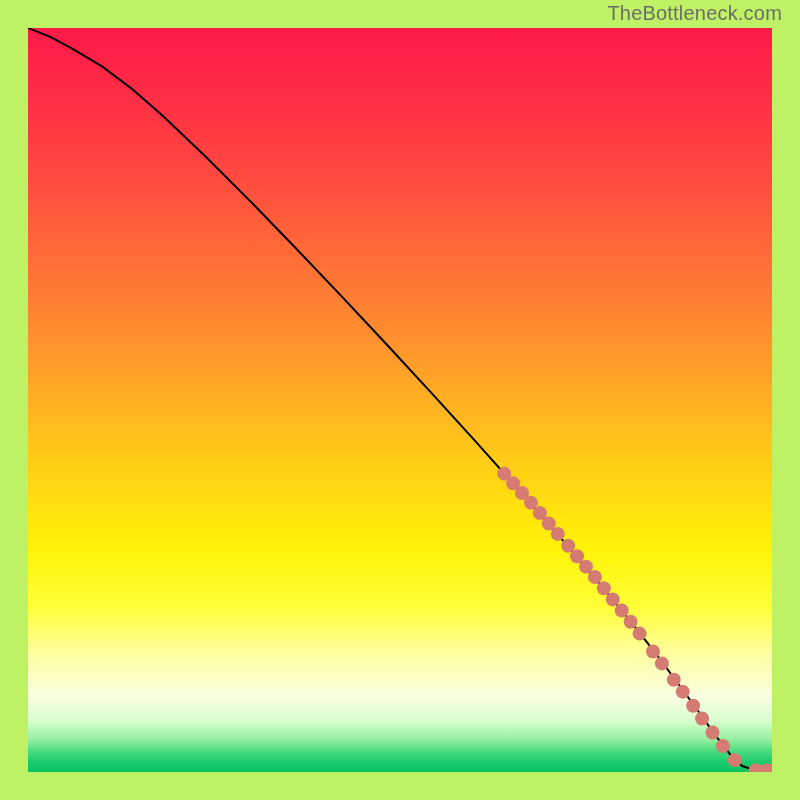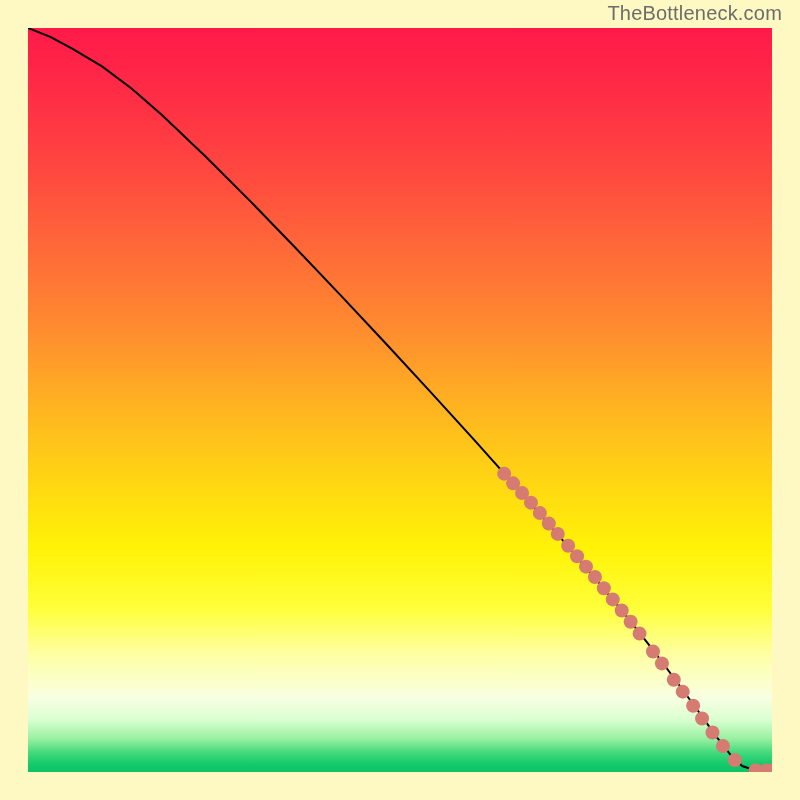--- a/index.html
+++ b/index.html
@@ -8,21 +8,21 @@
     width: 800px;
     height: 800px;
     background: #000;
     overflow: hidden;
     font-family: Arial, Helvetica, sans-serif;
   }
   .stage {
     position: relative;
     width: 800px;
     height: 800px;
-    background: #fef9c3;
+    background: #bef264;
   }
   .attribution {
     position: absolute;
     top: 2px;
     right: 18px;
     color: #6c6c6c;
     font-size: 20px;
     font-weight: 400;
     letter-spacing: 0.2px;
   }

